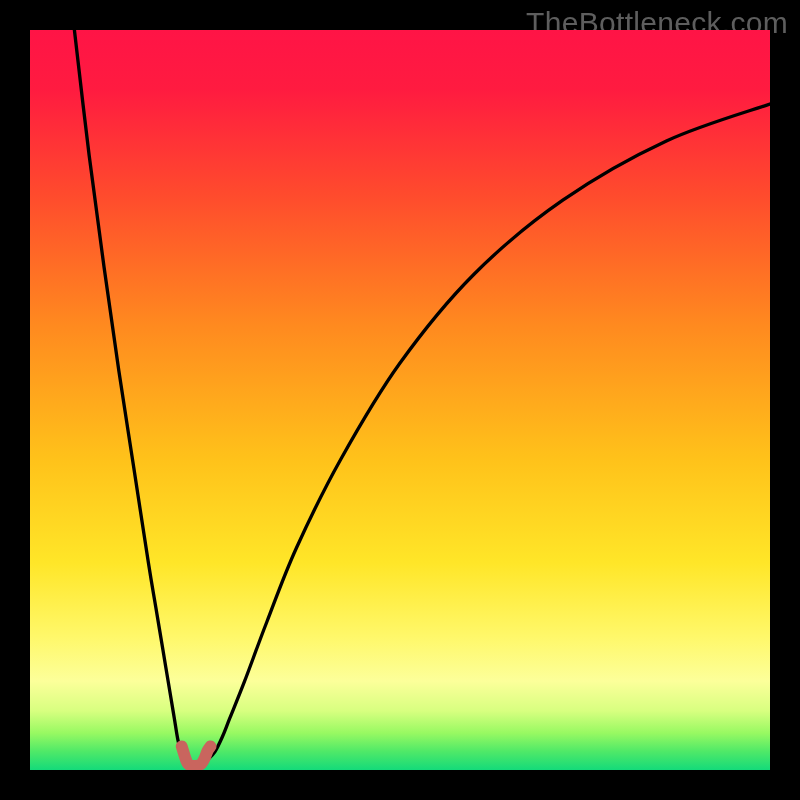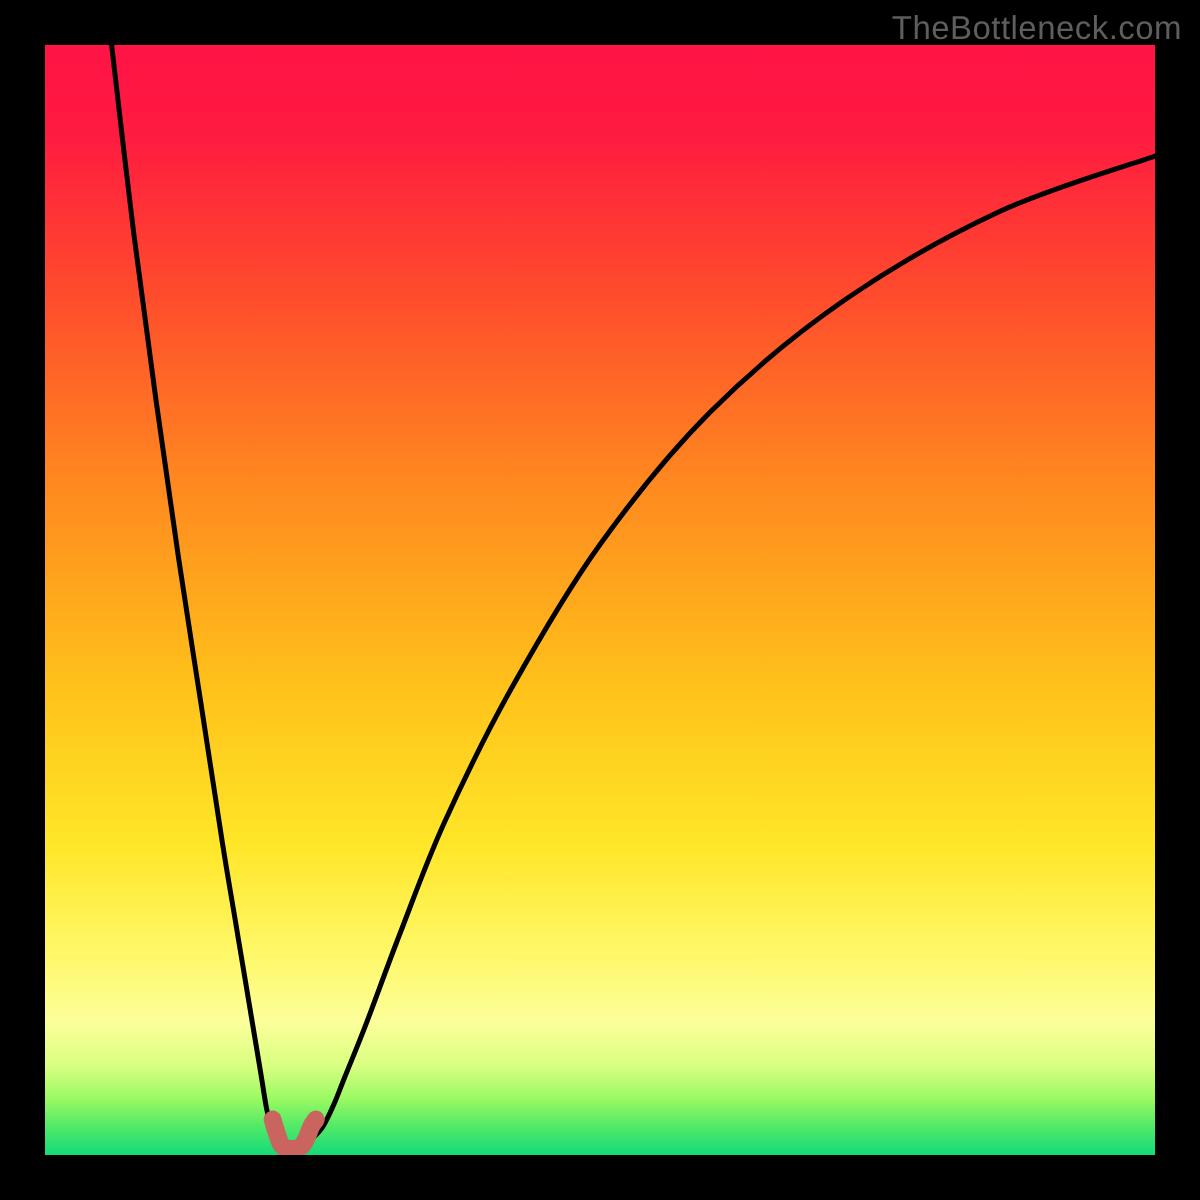--- a/index.html
+++ b/index.html
@@ -28,21 +28,21 @@
   }
   .gradient {
     position: absolute;
     inset: 0;
   }
   .watermark {
     position: absolute;
     top: 6px;
     right: 12px;
     color: #5e5e5e;
-    font-size: 22px;
+    font-size: 30px;
     font-weight: 400;
     letter-spacing: 0.3px;
   }
   svg.curve {
     position: absolute;
     inset: 0;
     width: 100%;
     height: 100%;
   }
 </style>

